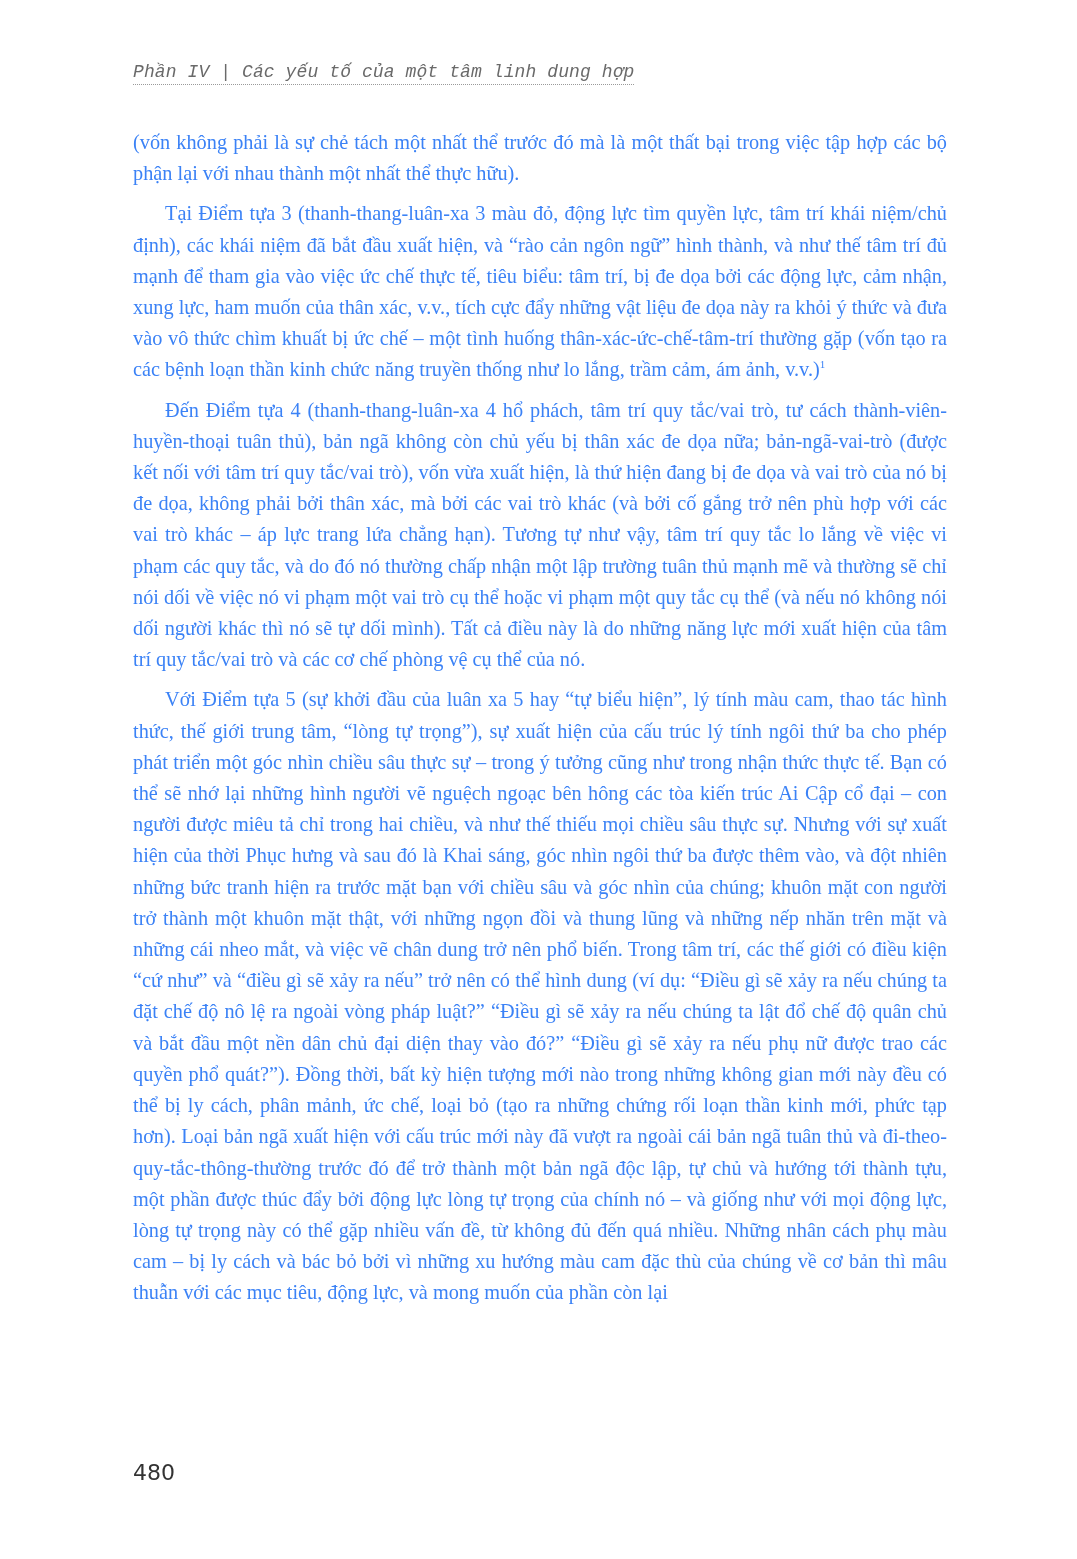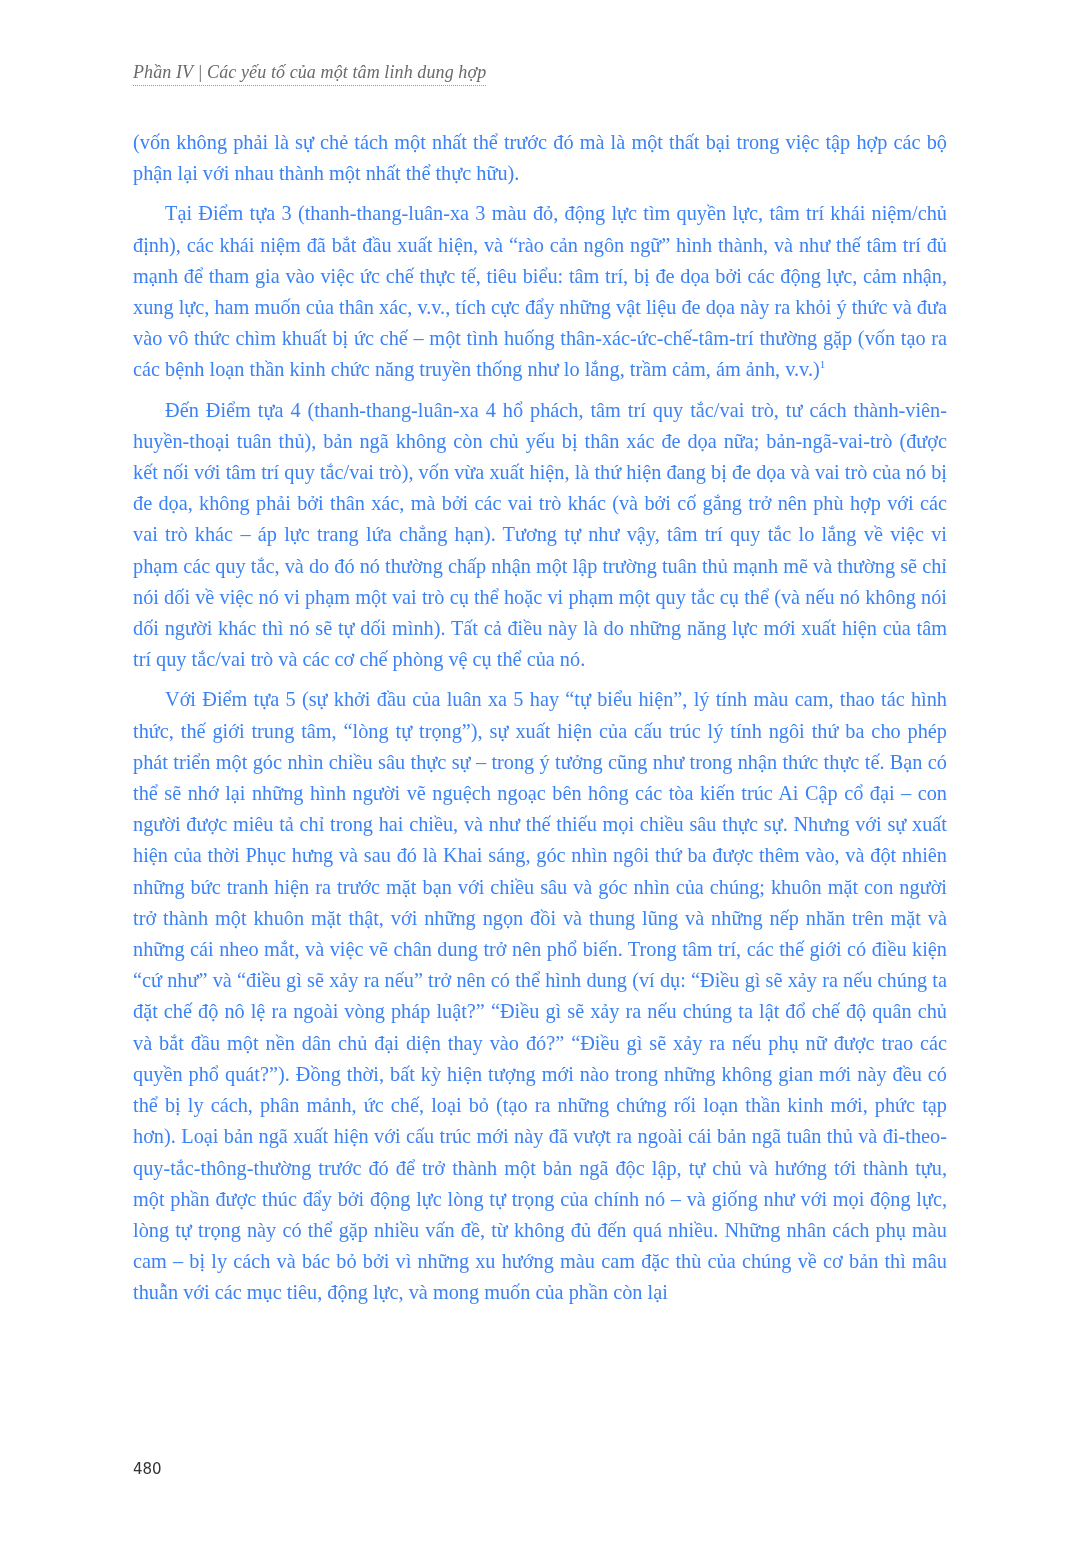--- a/index.html
+++ b/index.html
@@ -1,34 +1,34 @@
 <!DOCTYPE html>
 <html><head>
 <meta charset="utf-8">
 <style>
   html, body { margin: 0; padding: 0; background: #ffffff; }
   body { width: 1077px; height: 1559px; position: relative; overflow: hidden; }
   .running-header {
     position: absolute; left: 133px; top: 62px;
-    font-family: Liberation Serif, serif; font-style: italic;
+    font-family: Liberation Mono, monospace; font-style: italic;
     font-size: 18px; color: #6a6a6a;
     border-bottom: 1px dotted #9a9a9a; padding-bottom: 2px;
     letter-spacing: 0.1px;
   }
   .body-text {
     position: absolute; left: 133px; top: 127px; width: 814px;
     font-family: "Liberation Serif", serif; font-size: 20.3px;
     line-height: 31.2px; color: #3b82f6; text-align: justify;
   }
   .body-text p { margin: 0 0 9px 0; text-indent: 32px; hyphens: none; }
   .body-text p.cont { text-indent: 0; }
   .body-text sup { font-size: 11px; vertical-align: 8px; line-height: 0; }
   .page-number {
     position: absolute; left: 133px; top: 1460px;
-    font-family: "DejaVu Sans", sans-serif; font-size: 15px; color: #333333;
+    font-family: "DejaVu Sans", sans-serif; font-size: 22px; color: #333333;
   }
 </style>
 </head>
 <body>
 
 <div class="running-header">Phần IV | Các yếu tố của một tâm linh dung hợp</div>
 
 <div class="body-text">
   <p class="cont"><span>(vốn không phải là sự chẻ tách một nhất thể trước đó mà là một thất bại trong việc tập hợp các bộ phận lại với nhau thành một nhất thể thực hữu).</span></p>
   <p><span>Tại Điểm tựa 3 (thanh-thang-luân-xa 3 màu đỏ, động lực tìm quyền lực, tâm trí khái niệm/chủ định), các khái niệm đã bắt đầu xuất hiện, và “rào cản ngôn ngữ” hình thành, và như thế tâm trí đủ mạnh để tham gia vào việc ức chế thực tế, tiêu biểu: tâm trí, bị đe dọa bởi các động lực, cảm nhận, xung lực, ham muốn của thân xác, v.v., tích cực đẩy những vật liệu đe dọa này ra khỏi ý thức và đưa vào vô thức chìm khuất bị ức chế – một tình huống thân-xác-ức-chế-tâm-trí thường gặp (vốn tạo ra các bệnh loạn thần kinh chức năng truyền thống như lo lắng, trầm cảm, ám ảnh, v.v.)</span><sup>1</sup></p>

